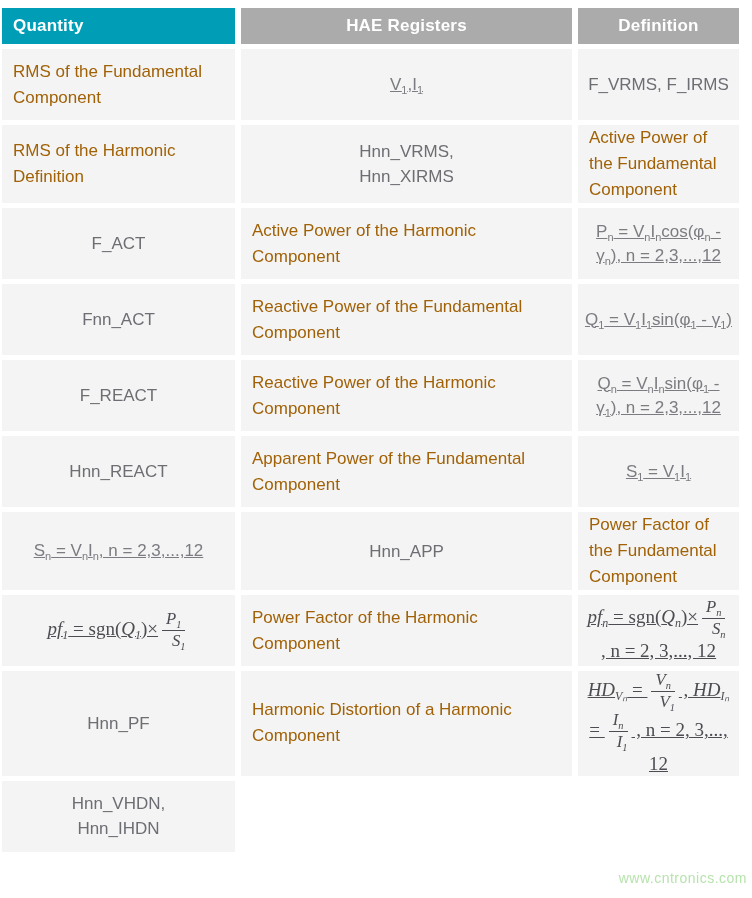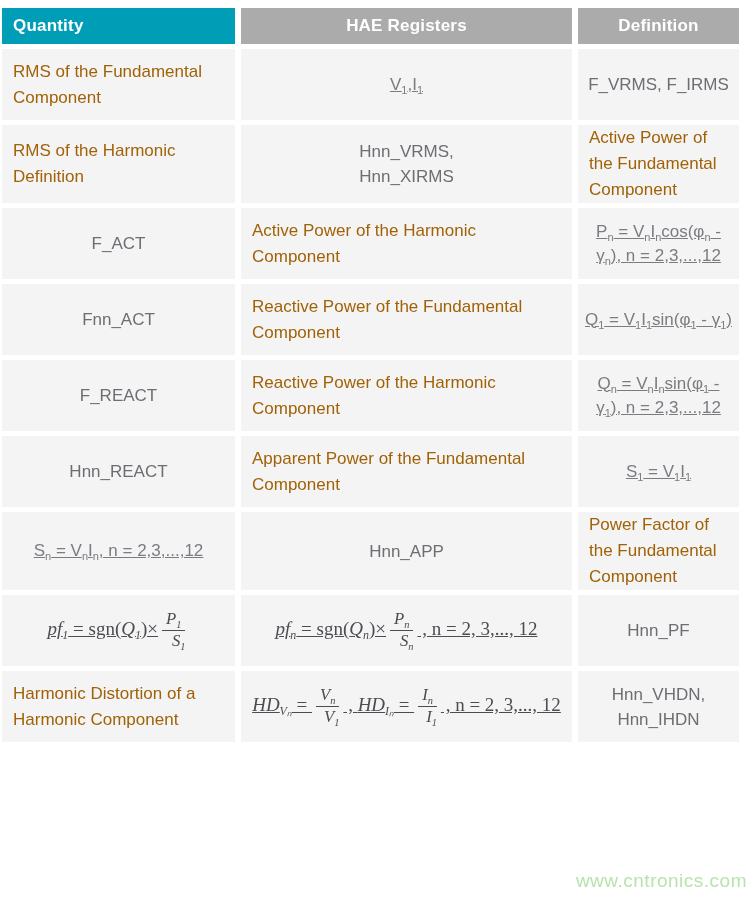--- a/index.html
+++ b/index.html
@@ -21,21 +21,21 @@
   .cell-registers { flex-direction:column; justify-content:center; color:#6d6e73; font-size:17px; line-height:25px; text-align:left; }
 
   sub { font-size:11px; line-height:0; }
   .math-serif sub { font-size:12px; font-style:italic; }
 
   .frac { display:inline-flex; flex-direction:column; align-items:flex-end; vertical-align:middle; margin:0 4px; line-height:1.12; font-size:0.88em; }
   .frac .fn { border-bottom:1px solid #4c4d52; padding:0 4px 1px; }
   .frac .fd { padding-top:1px; }
   .frac sub { font-size:0.62em; }
 
-  .watermark { position:absolute; right:5px; top:870px; font-size:19px; letter-spacing:0.5px; color:var(--wm,#b7e3ad); }
+  .watermark { position:absolute; right:5px; top:870px; font-size:14px; letter-spacing:0.5px; color:var(--wm,#b7e3ad); }
 </style>
 </head>
 <body>
 
 <div class="page">
   <div class="table" id="table">
     <div class="th th-quantity">Quantity</div>
     <div class="th th-reg">HAE Registers</div>
     <div class="th th-def">Definition</div>
   <div class="td cell-quantity">RMS of the Fundamental Component</div>
@@ -85,20 +85,21 @@
       <div class="td cell-registers">
         <div class="reg-line">Hnn_APP</div>
       </div>
       <div class="td cell-quantity">Power Factor of the Fundamental Component</div>
       <div class="td cell-definition math-serif">
         <span class="def-inner"><span>pf</span><sub>1</sub><span class="rm"> = sgn(</span><span>Q</span><sub>1</sub><span class="rm">)×</span><span class="frac">
             <span class="fn"><span>P</span><sub>1</sub></span>
             <span class="fd"><span>S</span><sub>1</sub></span>
           </span></span>
       </div>
+      <div class="td cell-quantity">Power Factor of the Harmonic Component</div>
       <div class="td cell-definition math-serif">
         <span class="def-inner"><span>pf</span><sub>n</sub><span class="rm"> = sgn(</span><span>Q</span><sub>n</sub><span class="rm">)×</span><span class="frac">
             <span class="fn"><span>P</span><sub>n</sub></span>
             <span class="fd"><span>S</span><sub>n</sub></span>
           </span><span class="rm"> , n = 2, 3,..., 12</span></span>
       </div>
       <div class="td cell-registers">
         <div class="reg-line">Hnn_PF</div>
       </div>
       <div class="td cell-quantity">Harmonic Distortion of a Harmonic Component</div>

